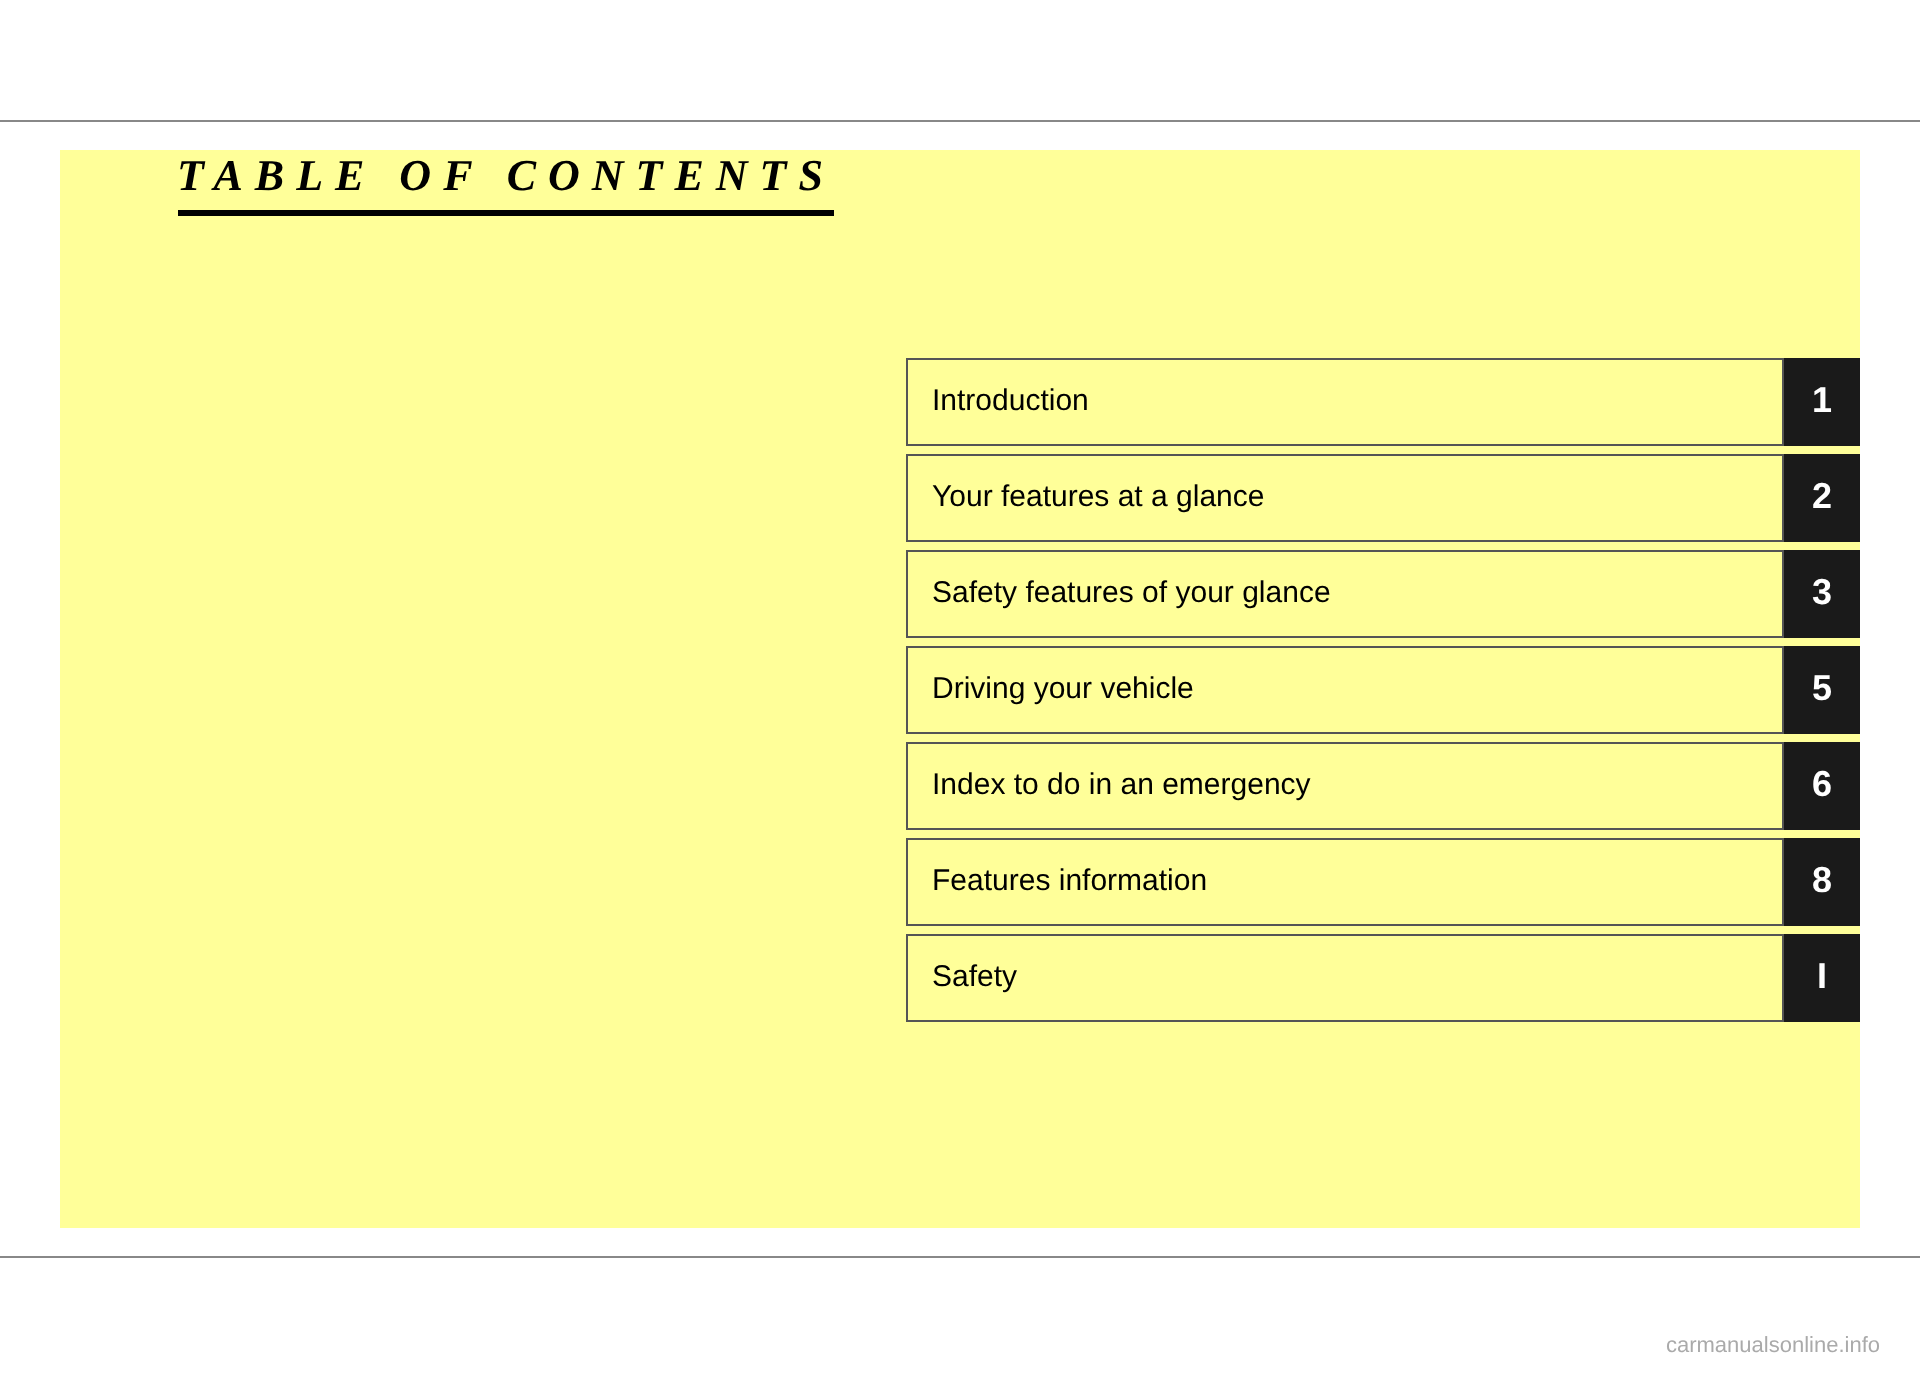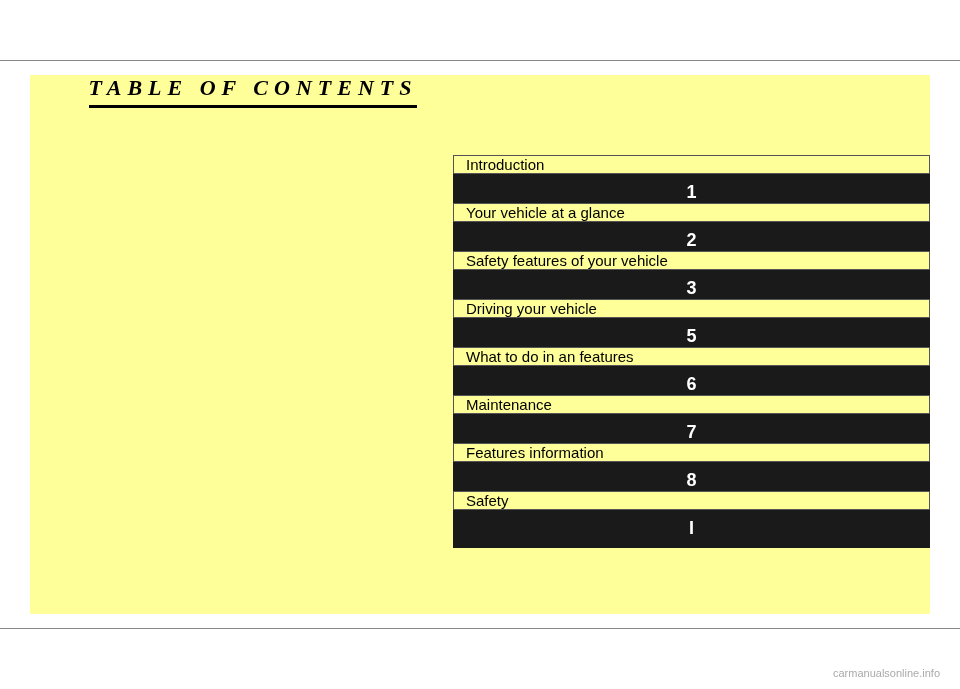--- a/index.html
+++ b/index.html
@@ -71,21 +71,21 @@
       flex: 1;
       display: flex;
       flex-direction: column;
       justify-content: center;
       padding: 20px 0 20px 0;
       gap: 4px;
     }
 
     .toc-row {
       display: flex;
-      flex-direction: column;
+      flex-direction: row;
       align-items: stretch;
       height: 44px;
       text-align: right;
     }
 
     .toc-item-label {
       flex: 1;
       background: #ffff99;
       border: 1px solid #555;
       display: flex;
@@ -126,38 +126,34 @@
 <div class="main-container">
   <div class="left-panel">
     <span class="toc-title">TABLE OF CONTENTS</span>
   </div>
   <div class="right-panel" id="toc-list">
   <div class="toc-row">
         <div class="toc-item-label">Introduction</div>
         <div class="toc-item-number">1</div>
       </div>
       <div class="toc-row">
-        <div class="toc-item-label">Your vehicle at a glance</div>
+        <div class="toc-item-label">Your features at a glance</div>
         <div class="toc-item-number">2</div>
       </div>
       <div class="toc-row">
-        <div class="toc-item-label">Safety features of your vehicle</div>
+        <div class="toc-item-label">Safety features of your glance</div>
         <div class="toc-item-number">3</div>
       </div>
       <div class="toc-row">
         <div class="toc-item-label">Driving your vehicle</div>
         <div class="toc-item-number">5</div>
       </div>
       <div class="toc-row">
-        <div class="toc-item-label">What to do in an features</div>
+        <div class="toc-item-label">Index to do in an emergency</div>
         <div class="toc-item-number">6</div>
-      </div>
-      <div class="toc-row">
-        <div class="toc-item-label">Maintenance</div>
-        <div class="toc-item-number">7</div>
       </div>
       <div class="toc-row">
         <div class="toc-item-label">Features information</div>
         <div class="toc-item-number">8</div>
       </div>
       <div class="toc-row">
         <div class="toc-item-label">Safety</div>
         <div class="toc-item-number">I</div>
       </div>
     </div>

